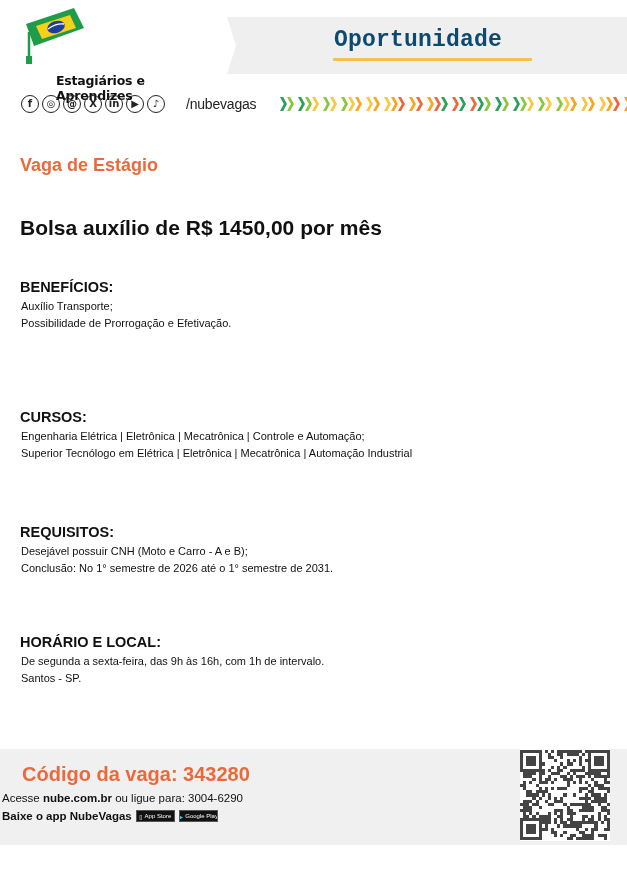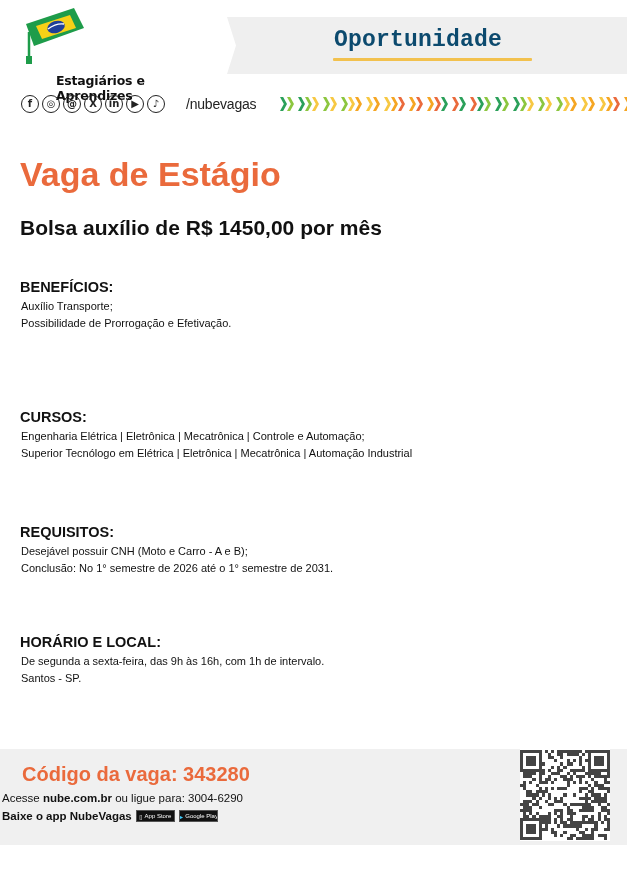--- a/index.html
+++ b/index.html
@@ -25,21 +25,21 @@
   .ribbon-title { position: absolute; left: 334px; top: 27px; font-family: Liberation Mono, monospace; font-weight: bold;
                   font-size: 23px; color: #0c4a6e; letter-spacing: 0.2px; }
   .ribbon-underline { position: absolute; left: 333px; top: 58px; width: 199px; height: 3px; background: #f2c14e; border-radius: 1px; }
 
   .chevrons { position: absolute; left: 280px; top: 97px; width: 347px; height: 14px; overflow: hidden; display: flex; }
   .chev { width: 7px; height: 14px; flex: 0 0 7px; margin-right: 0px;
           clip-path: polygon(0 0, 45% 0, 100% 50%, 45% 100%, 0 100%, 55% 50%); }
   .chev.gap { background: transparent !important; width: 4px; flex-basis: 4px; }
 
   
-  .h1 { position: absolute; left: 20px; top: 155px; font-size: 34px; font-weight: bold; color: #ea6a3c; }
+  .h1 { position: absolute; left: 20px; top: 155px; font-size: 18px; font-weight: bold; color: #ea6a3c; }
   .h2 { position: absolute; left: 20px; top: 216px; font-size: 21px; font-weight: bold; color: #111; }
 
   .section { position: absolute; left: 20px; }
   .section .label { font-size: 14.5px; font-weight: bold; color: #111; margin-bottom: 3px; }
   .section .line { font-size: 11px; color: #111; line-height: 17px; padding-left: 1px; }
 
   
   .footer { position: absolute; left: 0; top: 749px; width: 627px; height: 96px; background: #f0f0f0; }
   .code { position: absolute; left: 2px; top: 763px; font-size: 20px; font-weight: bold; color: #ea6a3c; margin-left: 20px; }
   .access { position: absolute; left: 2px; top: 792px; font-size: 11.5px; color: #111; }

